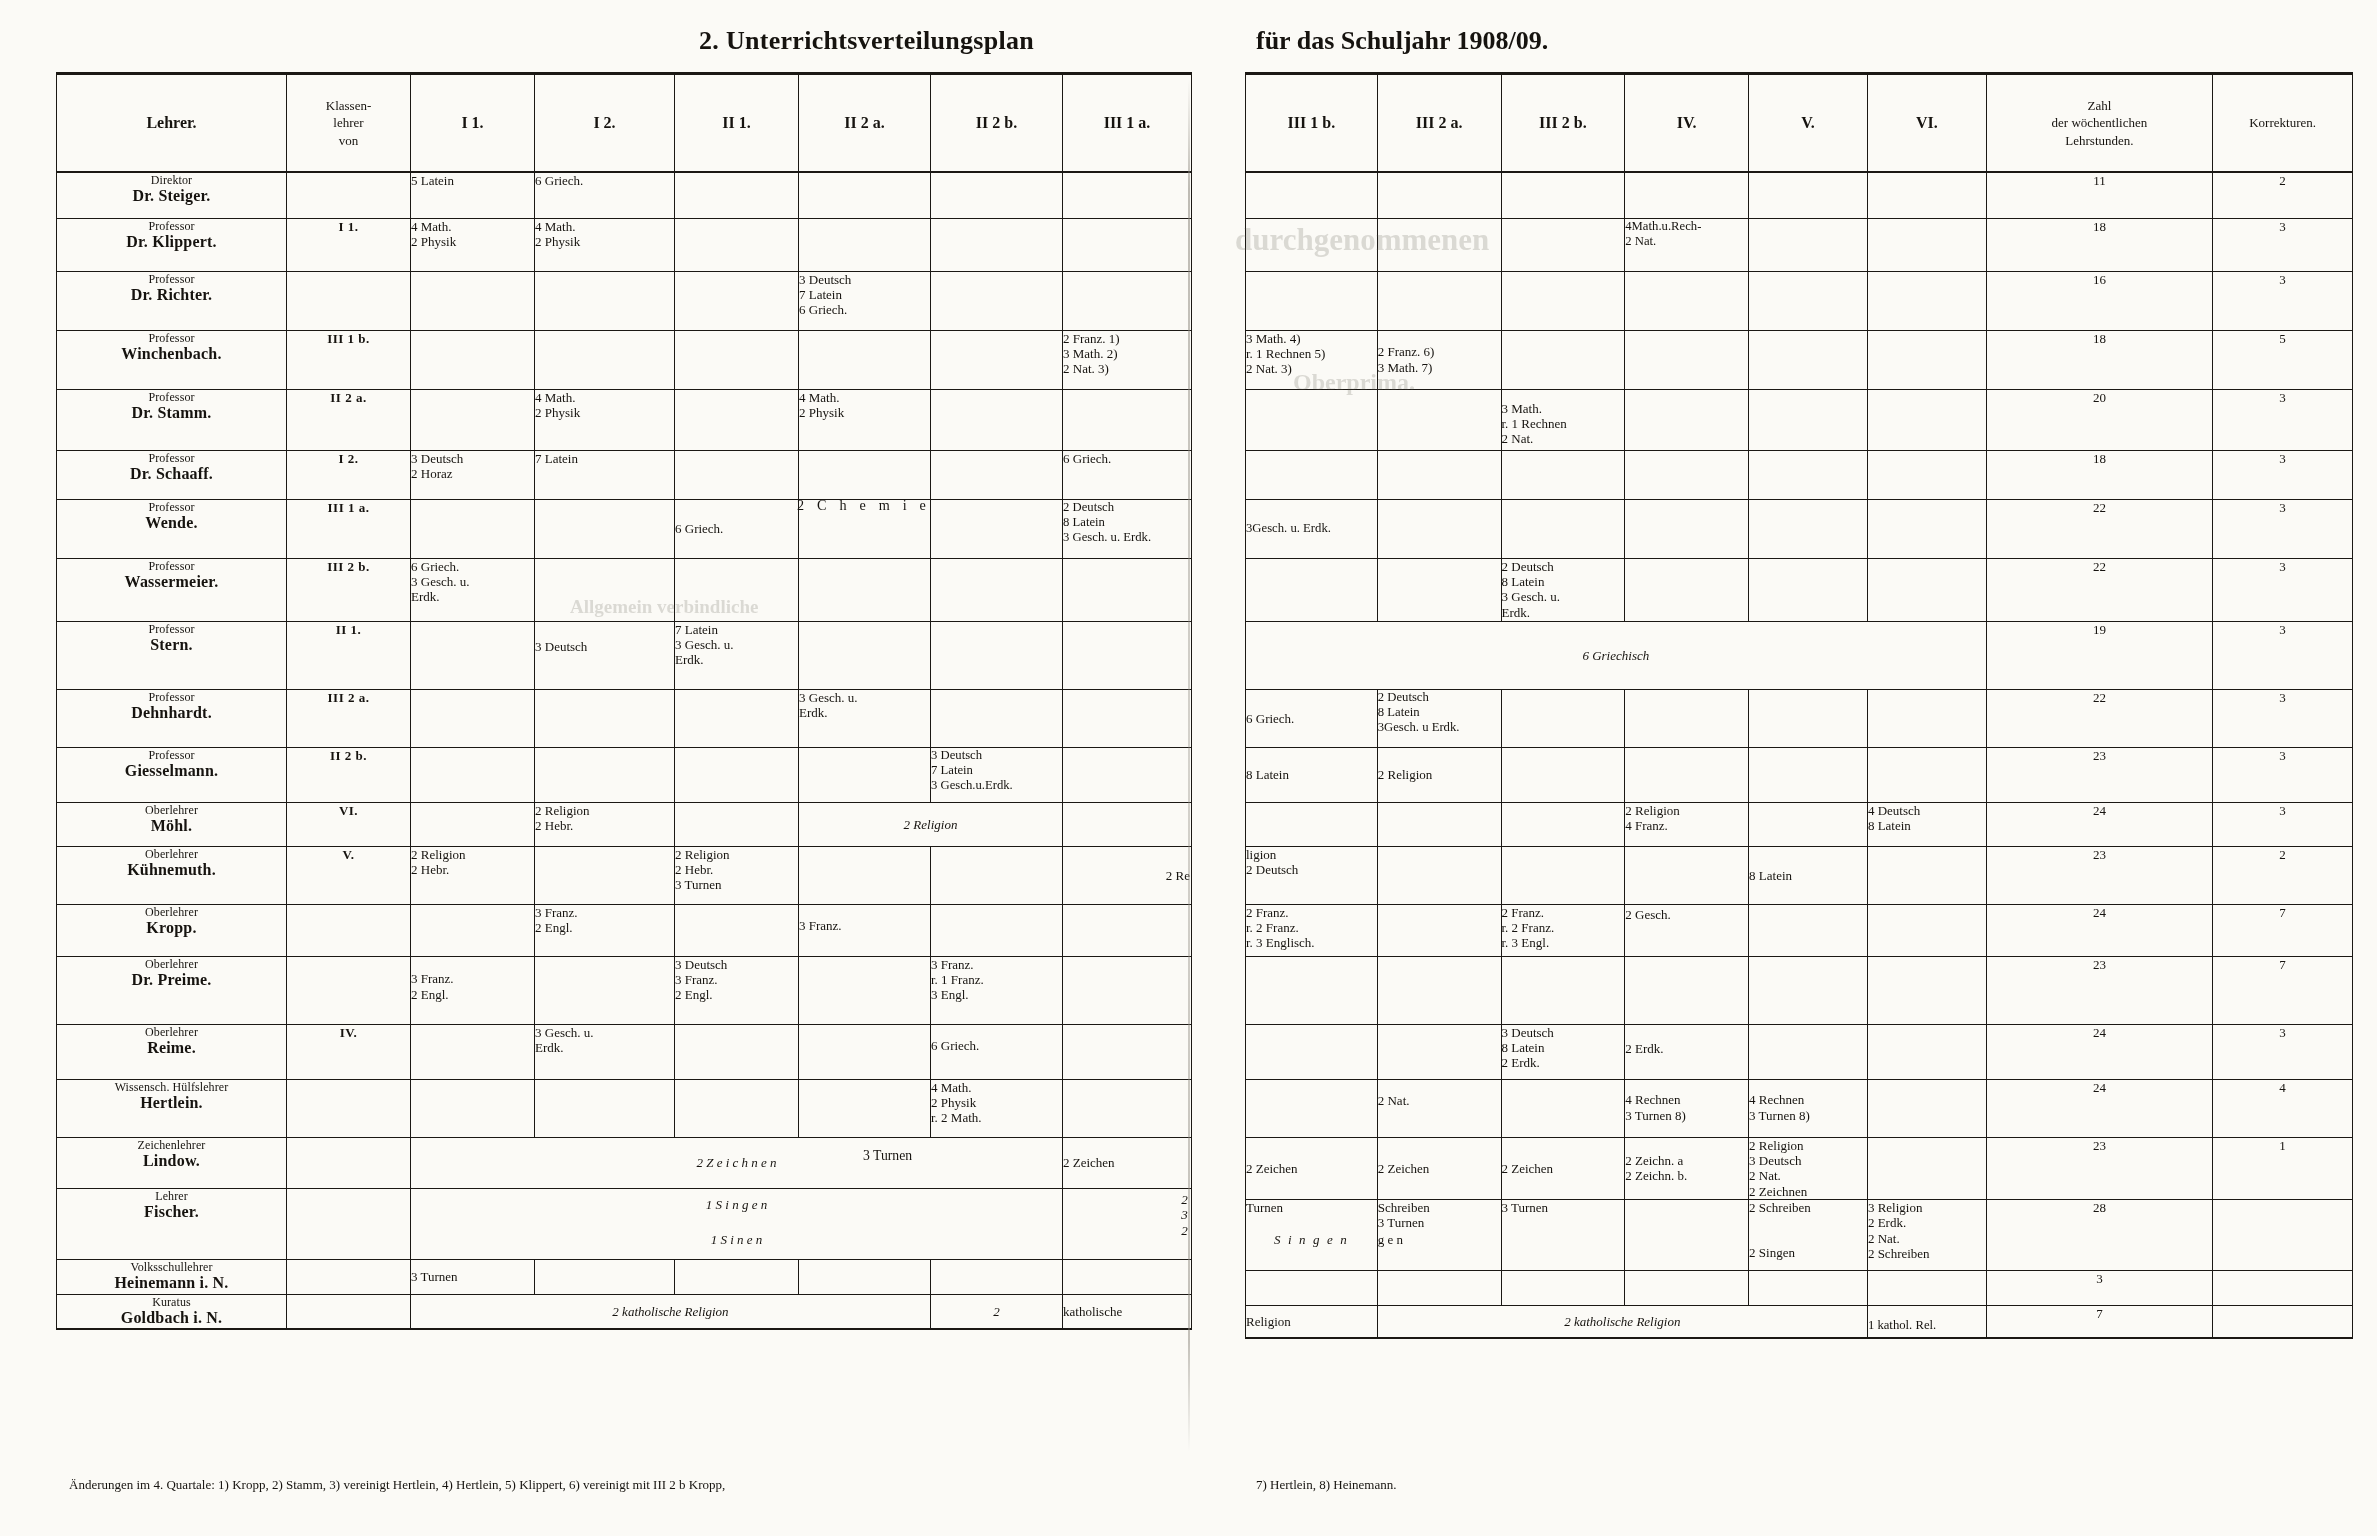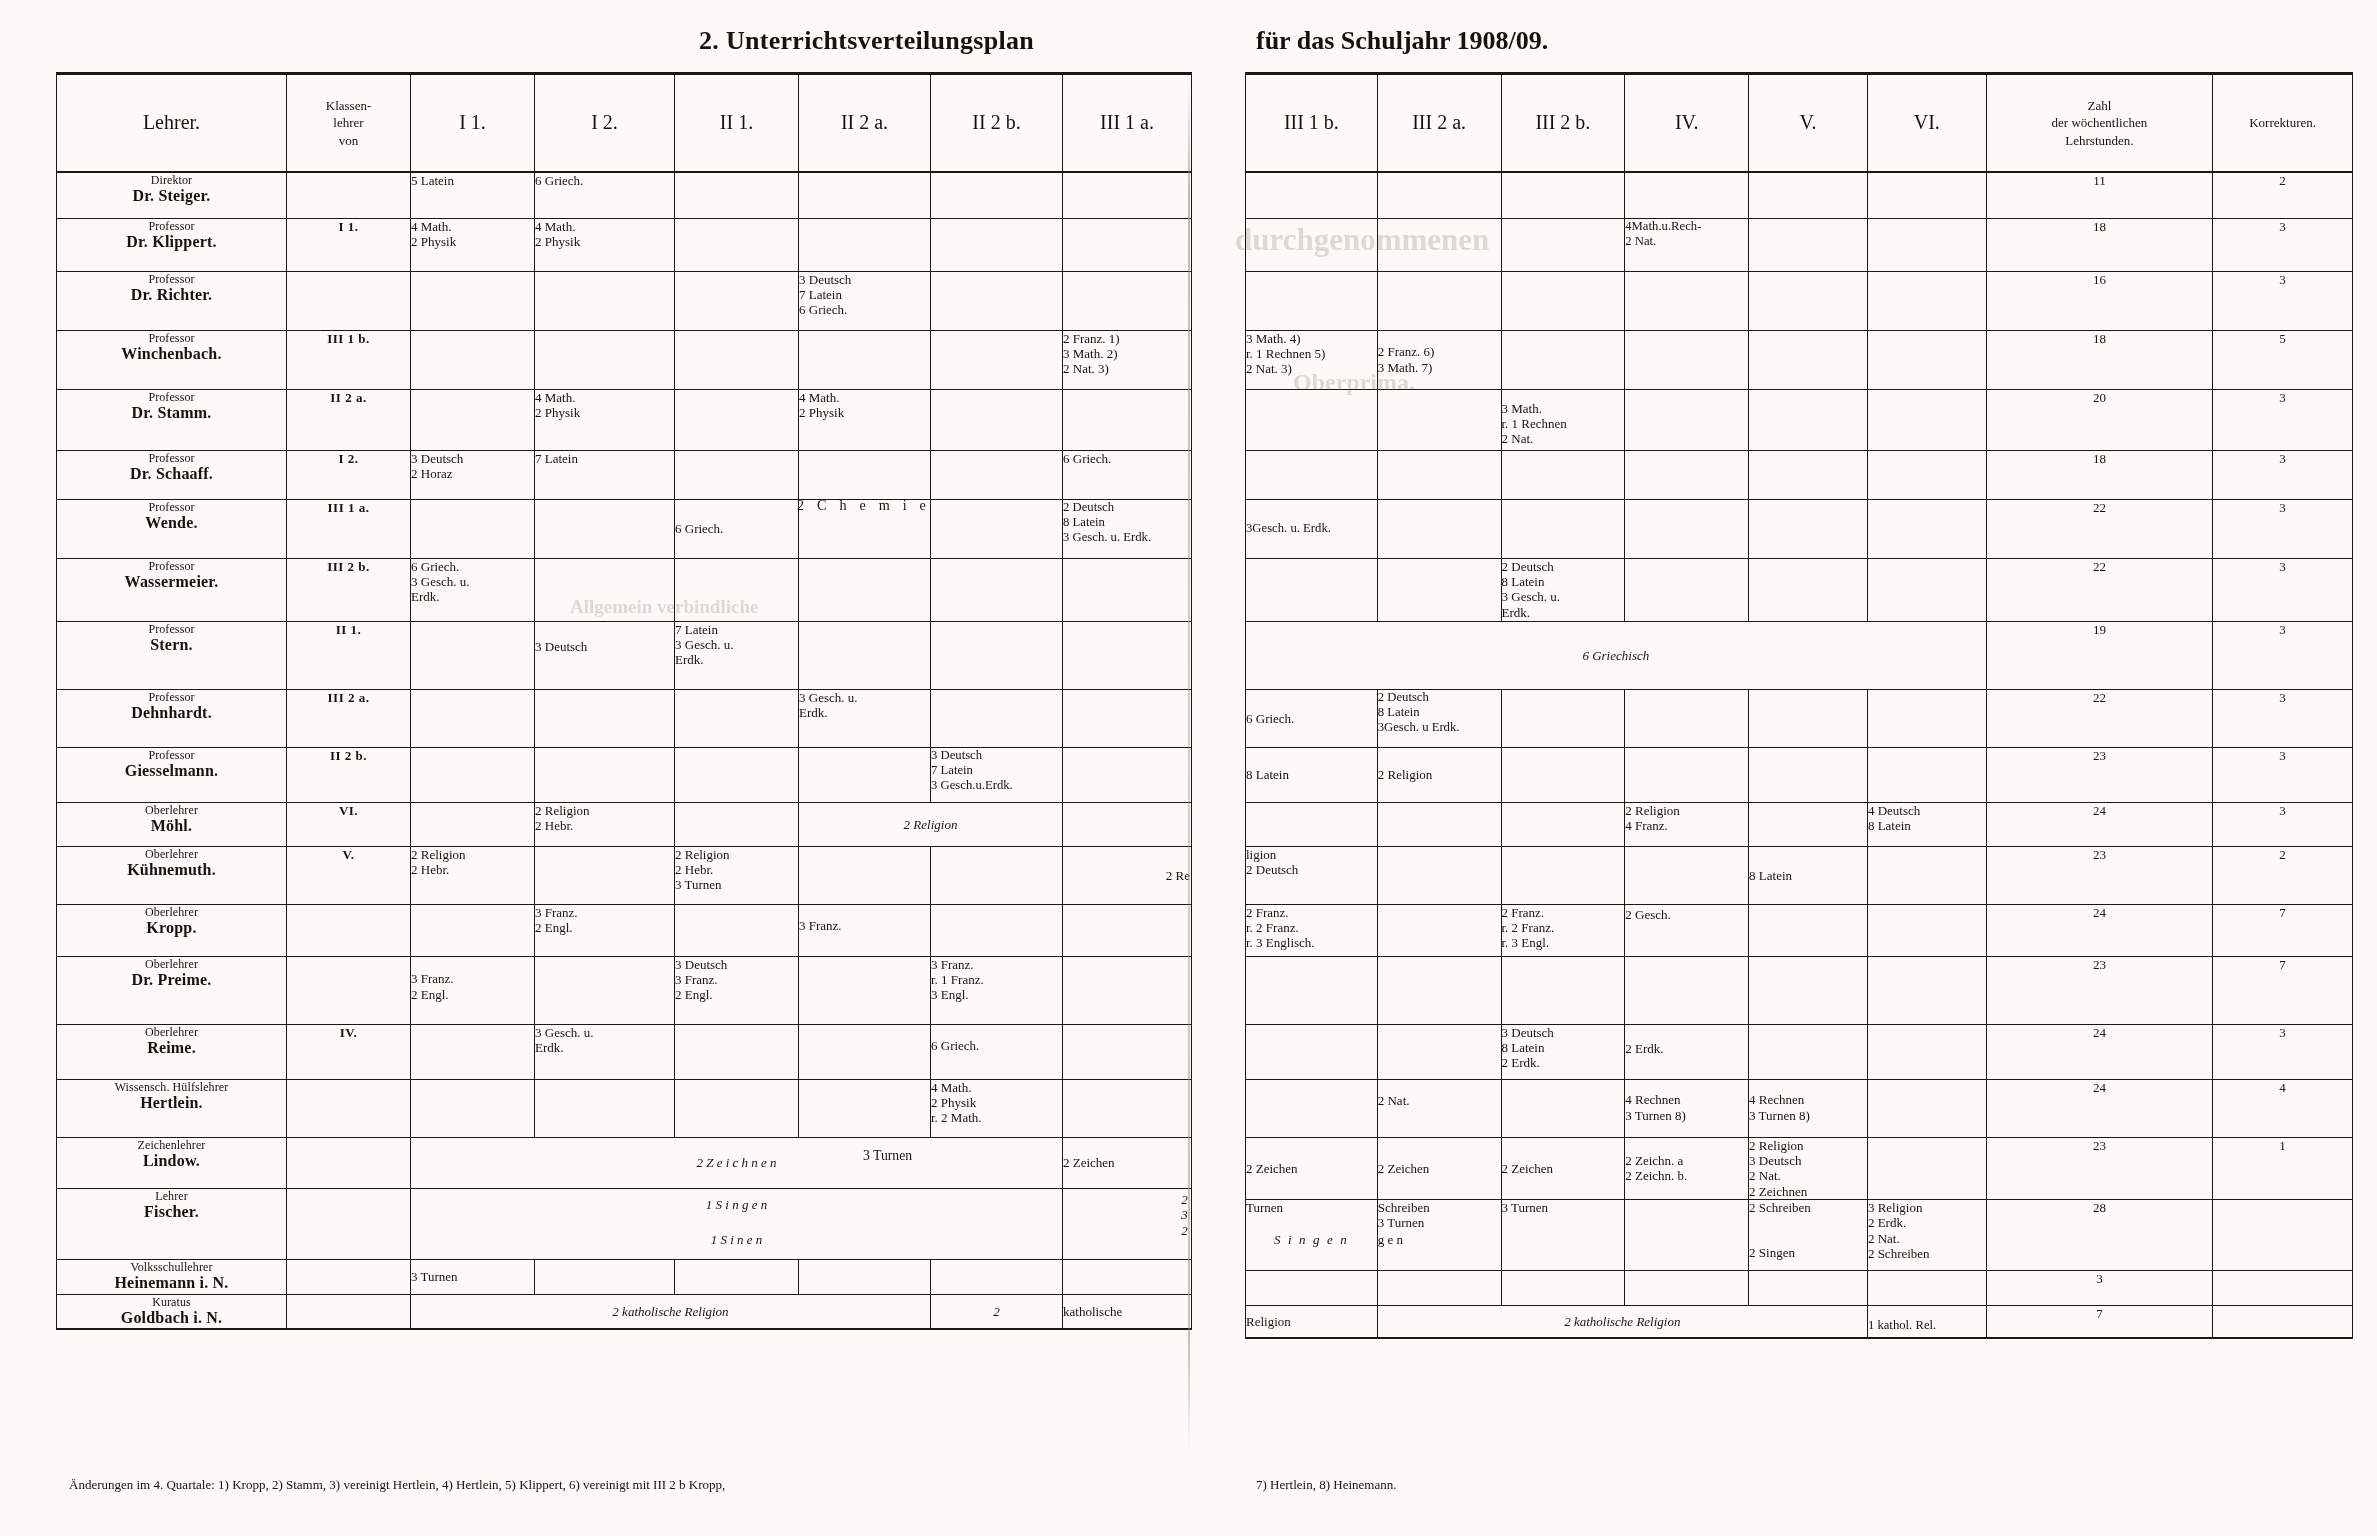--- a/index.html
+++ b/index.html
@@ -62,22 +62,22 @@
     vertical-align: top;
     font-size: 13px;
     line-height: 1.18;
     position: relative;
   }
   table.plan thead th {
     border-top: 3.7px solid #1b1814;
     border-bottom: 2.6px solid #1b1814;
     text-align: center;
     vertical-align: middle;
-    font-weight: normal;
-    font-size: 20px;
+    font-weight: bold;
+    font-size: 16px;
     height: 94px;
     padding: 1.1px 2.1px;
   }
   table.plan thead th.small {
     font-size: 13px;
     font-weight: normal;
     line-height: 1.35;
   }
   td.teacher {
     text-align: center;

